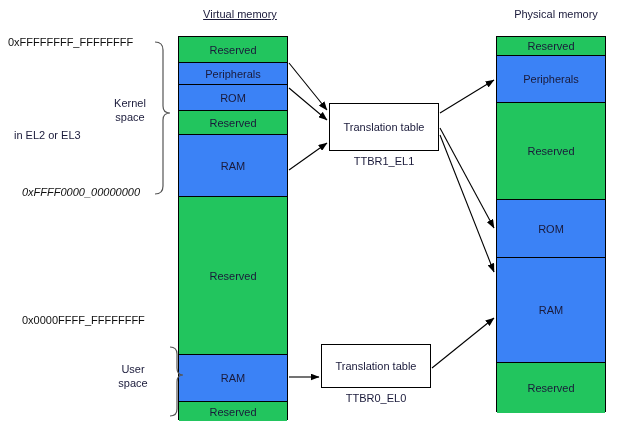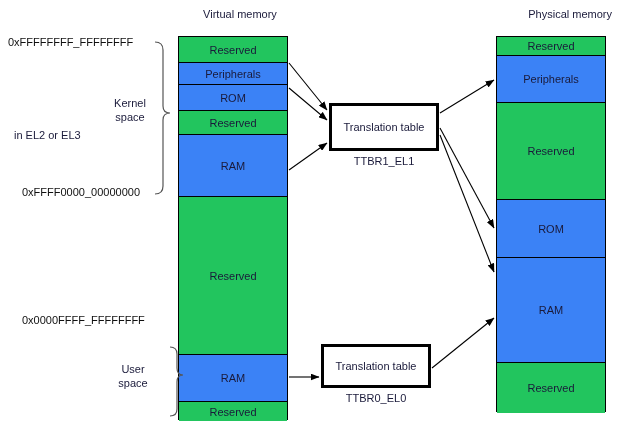--- a/index.html
+++ b/index.html
@@ -56,21 +56,21 @@
     position: absolute;
     font-size: 11px;
     color: #1a1a3a;
     white-space: nowrap;
     text-align: center;
     line-height: 14px;
   }
 
   .tt-box {
     position: absolute;
-    border: 3px solid #000000;
+    border: 1px solid #000000;
     background: #ffffff;
     box-sizing: border-box;
     display: flex;
     align-items: center;
     justify-content: center;
     font-size: 11px;
     color: #1a1a3a;
     white-space: nowrap;
   }
   .tt-caption {
@@ -88,22 +88,22 @@
     width: 622px;
     height: 440px;
     pointer-events: none;
   }
 </style>
 </head>
 <body>
 
 <div id="root">
 
-  <div class="col-title" style="left:185px; top:8px; width:110px;">Virtual memory</div>
-  <div class="col-title" style="left:500px; top:8px; width:112px;text-align:right;">Physical memory</div>
+  <div class="col-title" style="left:185px; top:8px; width:110px;text-decoration:underline;">Virtual memory</div>
+  <div class="col-title" style="left:500px; top:8px; width:112px;">Physical memory</div>
 
   <div class="mem-col" id="virtual-col" style="left:178px; top:36px; width:110px; height:384px;">
     <div class="mem-block fill-cyan" style="top:0px;   height:26px;">Reserved</div>
     <div class="mem-block fill-white" style="top:26px;  height:22px;">Peripherals</div>
     <div class="mem-block fill-white" style="top:48px;  height:26px;">ROM</div>
     <div class="mem-block fill-cyan" style="top:74px;  height:24px;">Reserved</div>
     <div class="mem-block fill-white" style="top:98px;  height:62px;">RAM</div>
     <div class="mem-block fill-cyan" style="top:160px; height:158px;">Reserved</div>
     <div class="mem-block fill-white" style="top:318px; height:47px;">RAM</div>
     <div class="mem-block fill-cyan last" style="top:365px; height:19px;">Reserved</div>
@@ -112,21 +112,21 @@
   <div class="mem-col" id="physical-col" style="left:496px; top:36px; width:110px; height:376px;">
     <div class="mem-block fill-cyan" style="top:0px;   height:19px;">Reserved</div>
     <div class="mem-block fill-white" style="top:19px;  height:47px;">Peripherals</div>
     <div class="mem-block fill-cyan" style="top:66px;  height:97px;">Reserved</div>
     <div class="mem-block fill-white" style="top:163px; height:58px;">ROM</div>
     <div class="mem-block fill-white" style="top:221px; height:105px;">RAM</div>
     <div class="mem-block fill-cyan last" style="top:326px; height:50px;">Reserved</div>
   </div>
 
   <div class="addr-label" style="left:8px; top:36px;">0xFFFFFFFF_FFFFFFFF</div>
-  <div class="addr-label" style="left:22px; top:186px;">0xFFFF0000_00000000</div>
+  <div class="addr-label" style="left:22px; top:186px;font-style:italic;">0xFFFF0000_00000000</div>
   <div class="addr-label" style="left:22px; top:314px;">0x0000FFFF_FFFFFFFF</div>
 
   <div class="side-label" style="left:100px; top:96px; width:60px;">Kernel</div>
   <div class="side-label" style="left:100px; top:110px; width:60px;">space</div>
 
   <div class="side-label" style="left:14px; top:128px; width:90px; text-align:left;">in EL2 or EL3</div>
 
   <div class="side-label" style="left:108px; top:362px; width:50px;">User</div>
   <div class="side-label" style="left:108px; top:376px; width:50px;">space</div>
 

